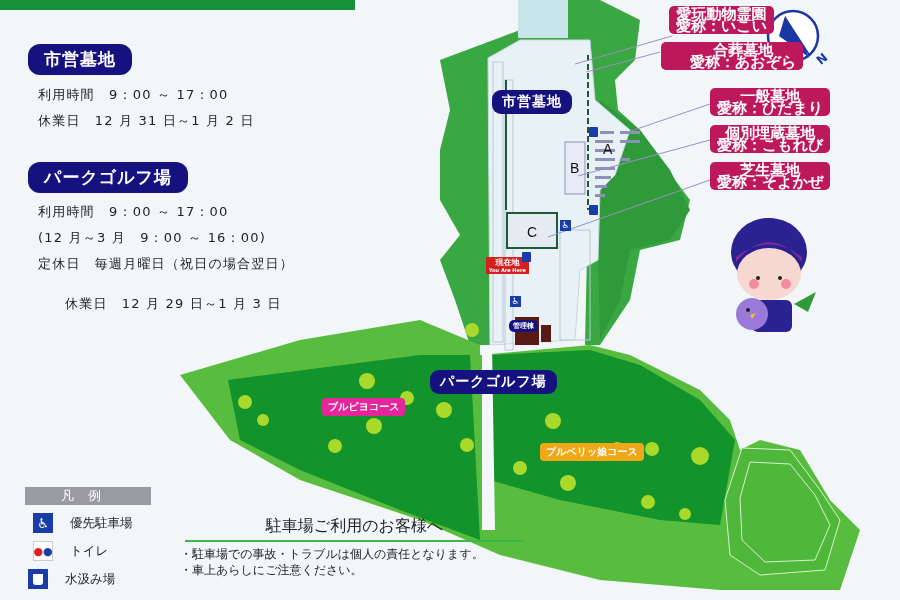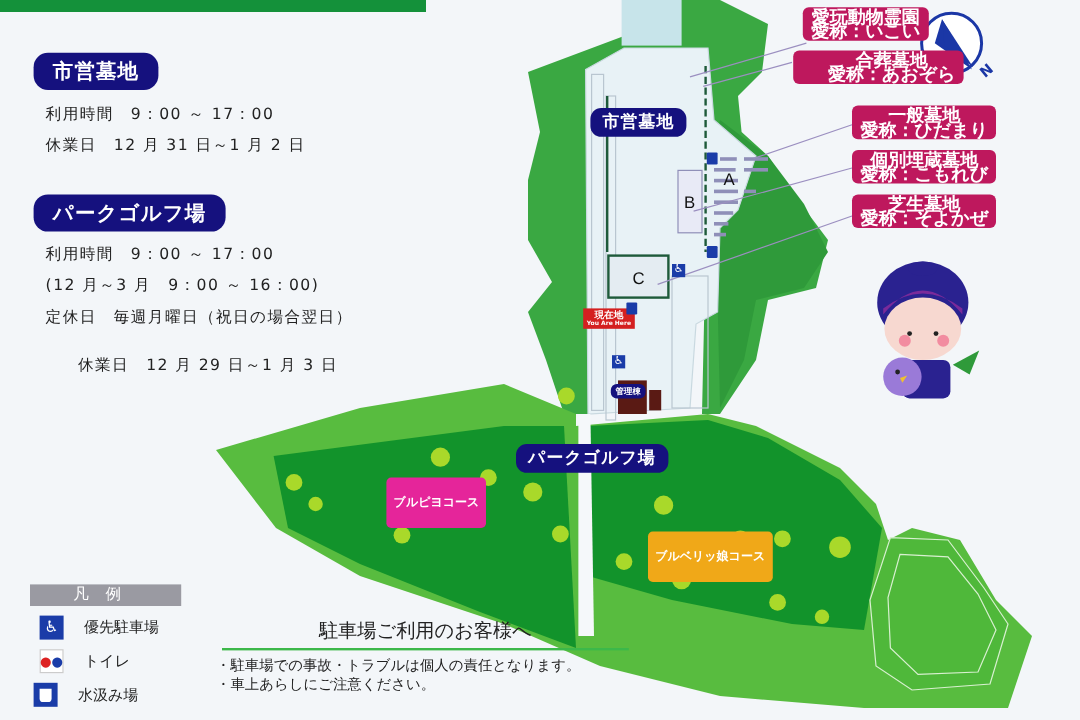--- a/index.html
+++ b/index.html
@@ -4,21 +4,21 @@
 <style>
   * { box-sizing: border-box; margin: 0; padding: 0; }
   html, body { width: 900px; height: 600px; overflow: hidden; }
   body { background: #f3f6f9; font-family: "DejaVu Sans", sans-serif; position: relative; }
   .top-band { position:absolute; left:0; top:0; width:355px; height:10px; background:#14913a; }
   .title-pill { position:absolute; background:#15117e; color:#fff; font-weight:bold; border-radius:12px; padding:4px 16px; font-size:17px; letter-spacing:1px; }
   .info-line { position:absolute; color:#222; font-size:13px; letter-spacing:1.2px; white-space:pre; }
   .map-svg { position:absolute; left:0; top:0; width:900px; height:600px; }
   .callout { position:absolute; background:#be185d; color:#fff; font-weight:bold; font-size:15px; line-height:12px; text-align:center; border-radius:5px; padding:2px 7px; }
   .map-pill { position:absolute; background:#15117e; color:#fff; font-weight:bold; border-radius:9px; font-size:14px; padding:3px 10px; letter-spacing:1px; white-space:nowrap; }
-  .course-pill { position:absolute; color:#fff; font-weight:bold; font-size:10px; border-radius:4px; padding:14px 6px; white-space:nowrap; }
+  .course-pill { position:absolute; color:#fff; font-weight:bold; font-size:10px; border-radius:4px; padding:2px 6px; white-space:nowrap; }
   .letter { position:absolute; font-size:14px; color:#111; font-family:"Liberation Sans", sans-serif; }
   .here-tag { position:absolute; background:#d42020; color:#fff; font-size:8px; font-weight:bold; text-align:center; line-height:9px; padding:1px 3px; }
   .here-tag small { display:block; font-size:5px; line-height:6px; }
   .legend { position:absolute; left:25px; top:487px; width:126px; }
   .legend-head { background:#9a9aa2; color:#fff; text-align:center; font-size:13px; letter-spacing:14px; height:18px; line-height:18px; }
   .legend-item { display:flex; align-items:center; margin-top:8px; font-size:12.5px; color:#222; }
   .legend-icon { width:20px; height:20px; margin-right:17px; display:flex; align-items:center; justify-content:center; font-size:13px; }
   .notice { position:absolute; left:180px; top:516px; width:346px; }
   .notice-title { text-align:center; font-size:16px; color:#222; padding-bottom:3px; border-bottom:2px solid #3cb84a; margin-left:5px; margin-right:2px;}
   .notice-line { font-size:12px; color:#222; line-height:16px; white-space:nowrap; }

